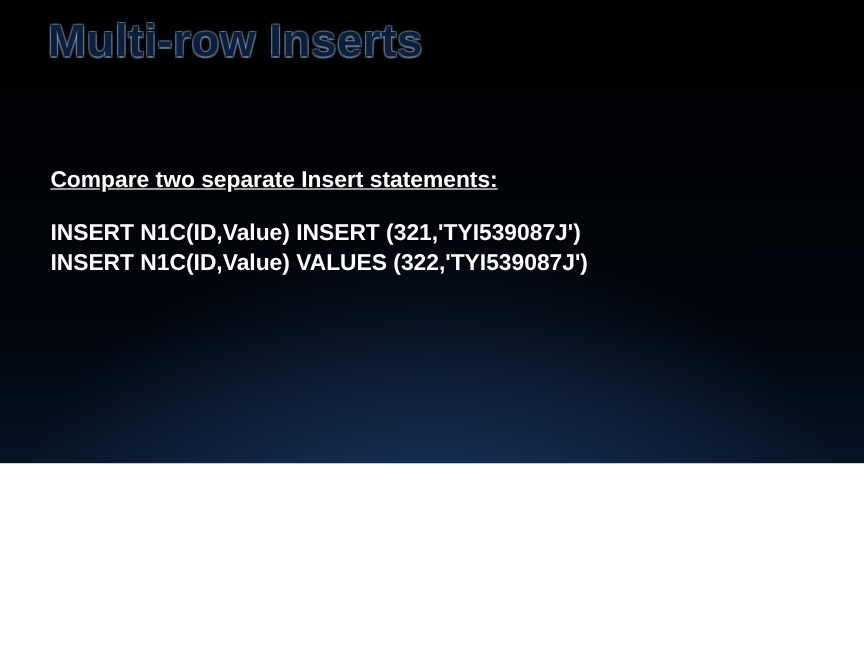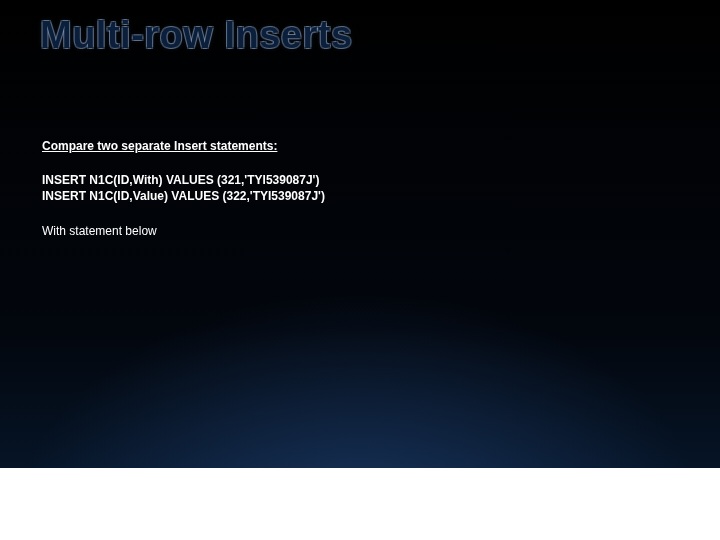--- a/index.html
+++ b/index.html
@@ -6,21 +6,21 @@
     margin: 0;
     padding: 0;
     width: 720px;
     height: 540px;
     overflow: hidden;
     font-family: Arial, Helvetica, sans-serif;
   }
   .slide {
     position: relative;
     width: 720px;
-    height: 468px;
+    height: 386px;
     background:
       radial-gradient(ellipse 500px 350px at 50% 115%, rgba(40,80,140,0.55) 0%, rgba(10,20,40,0) 70%),
       linear-gradient(to bottom, #000000 0%, #02060d 70%, #061426 100%);
     color: #e8eef7;
     box-sizing: border-box;
   }
   .title {
     position: absolute;
     top: 14px;
     left: 40px;
@@ -33,21 +33,21 @@
        1px -1px 0 rgba(160,190,230,0.35),
       -1px  1px 0 rgba(160,190,230,0.35),
        1px  1px 0 rgba(160,190,230,0.35),
        0 0 6px rgba(120,160,220,0.15);
   }
   .body {
     position: absolute;
     top: 138px;
     left: 42px;
     right: 56px;
-    font-size: 12px;
+    font-size: 19px;
     line-height: 1.35;
     color: #ffffff;
     font-weight: 400;
   }
   .body .heading-line {
     text-decoration: underline;
     font-weight: 700;
     margin-bottom: 18px;
   }
   .body .code-block {
@@ -64,20 +64,19 @@
 <body>
 
 <div class="slide">
 
   <div class="title">Multi-row Inserts</div>
 
   <div class="body">
 
     <div class="heading-line">Compare two separate Insert statements:</div>
 
-    <div class="code-block">INSERT N1C(ID,With) VALUES (321,'TYI539087J')
+    <div class="code-block">INSERT N1C(ID,Value) INSERT (321,'TYI539087J')
 INSERT N1C(ID,Value) VALUES (322,'TYI539087J')</div>
 
-    <div class="normal-line">With statement below</div>
 
 
   </div>
 </div>
 
 </body></html>

